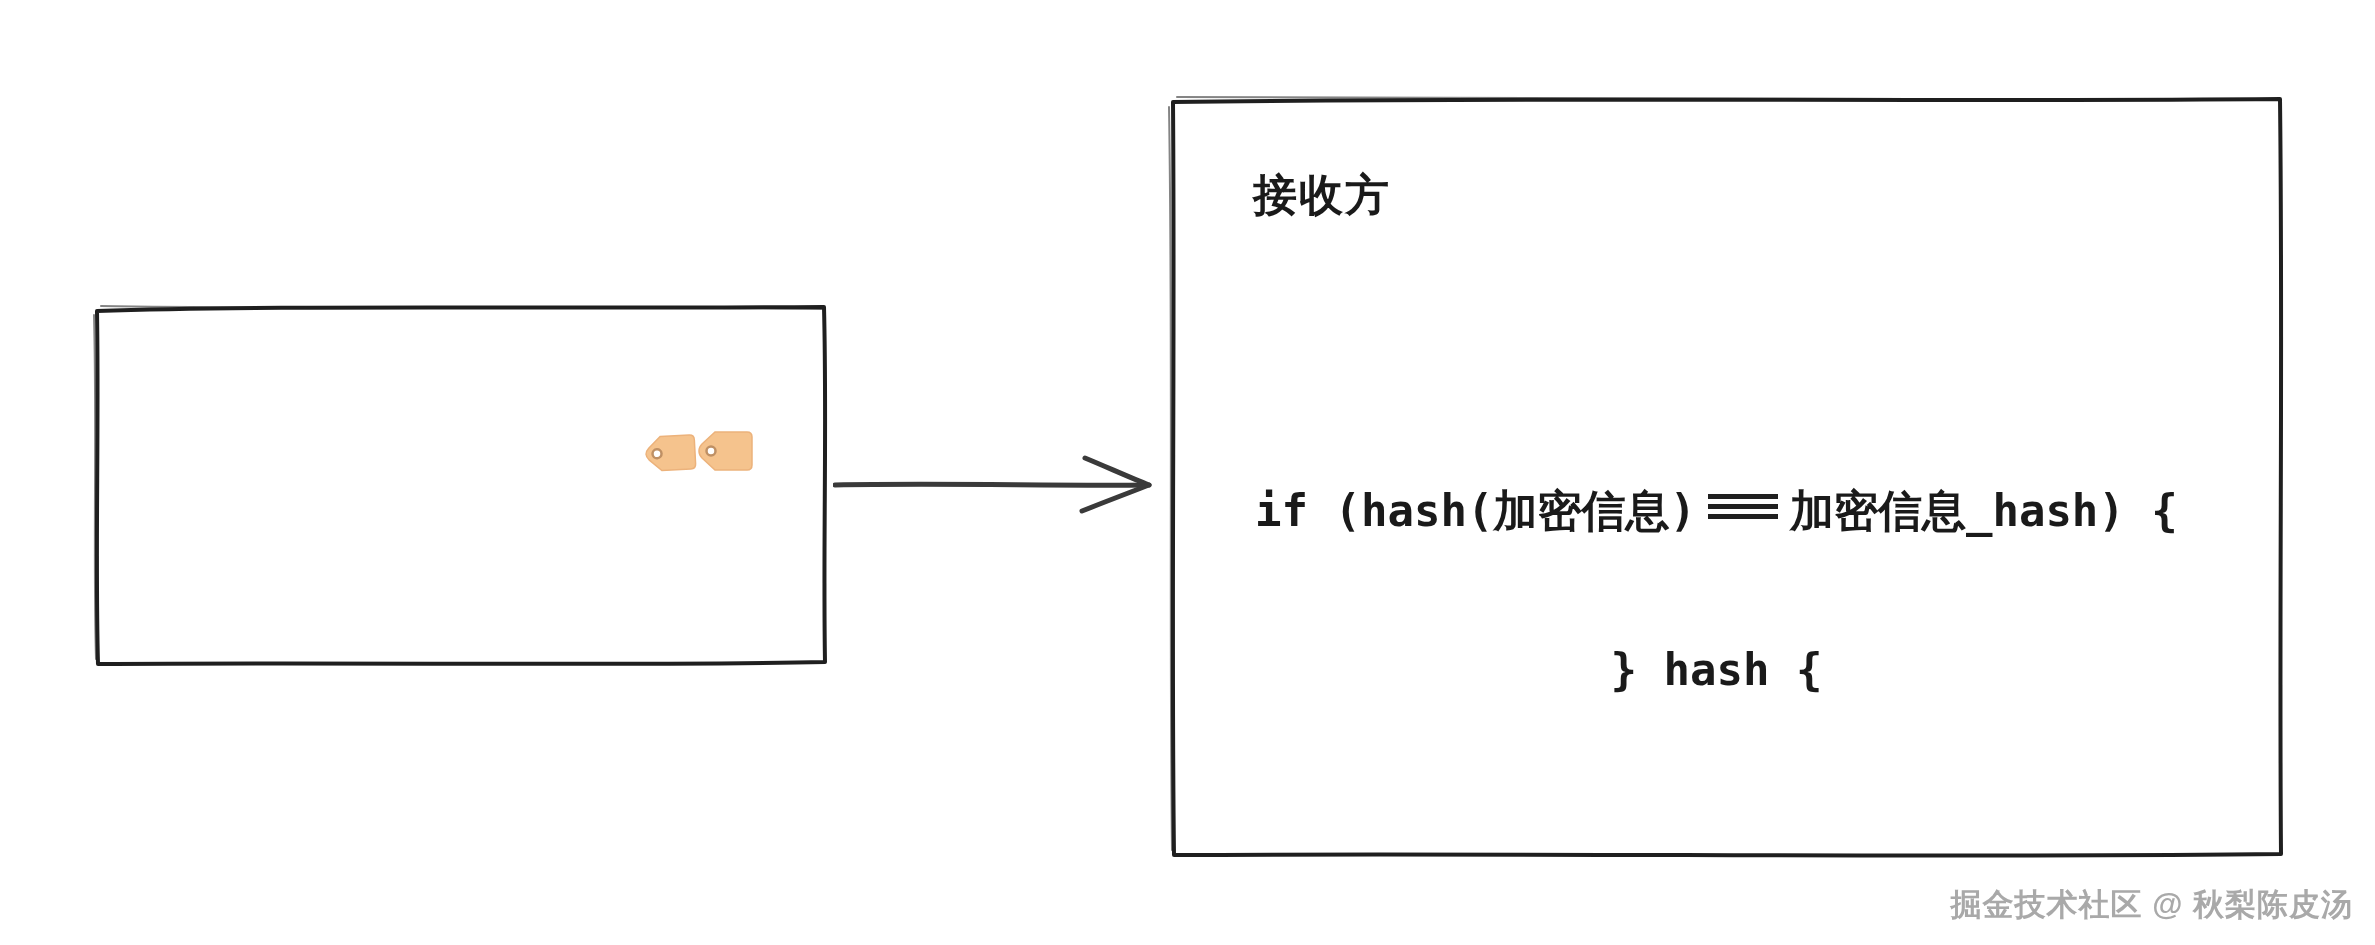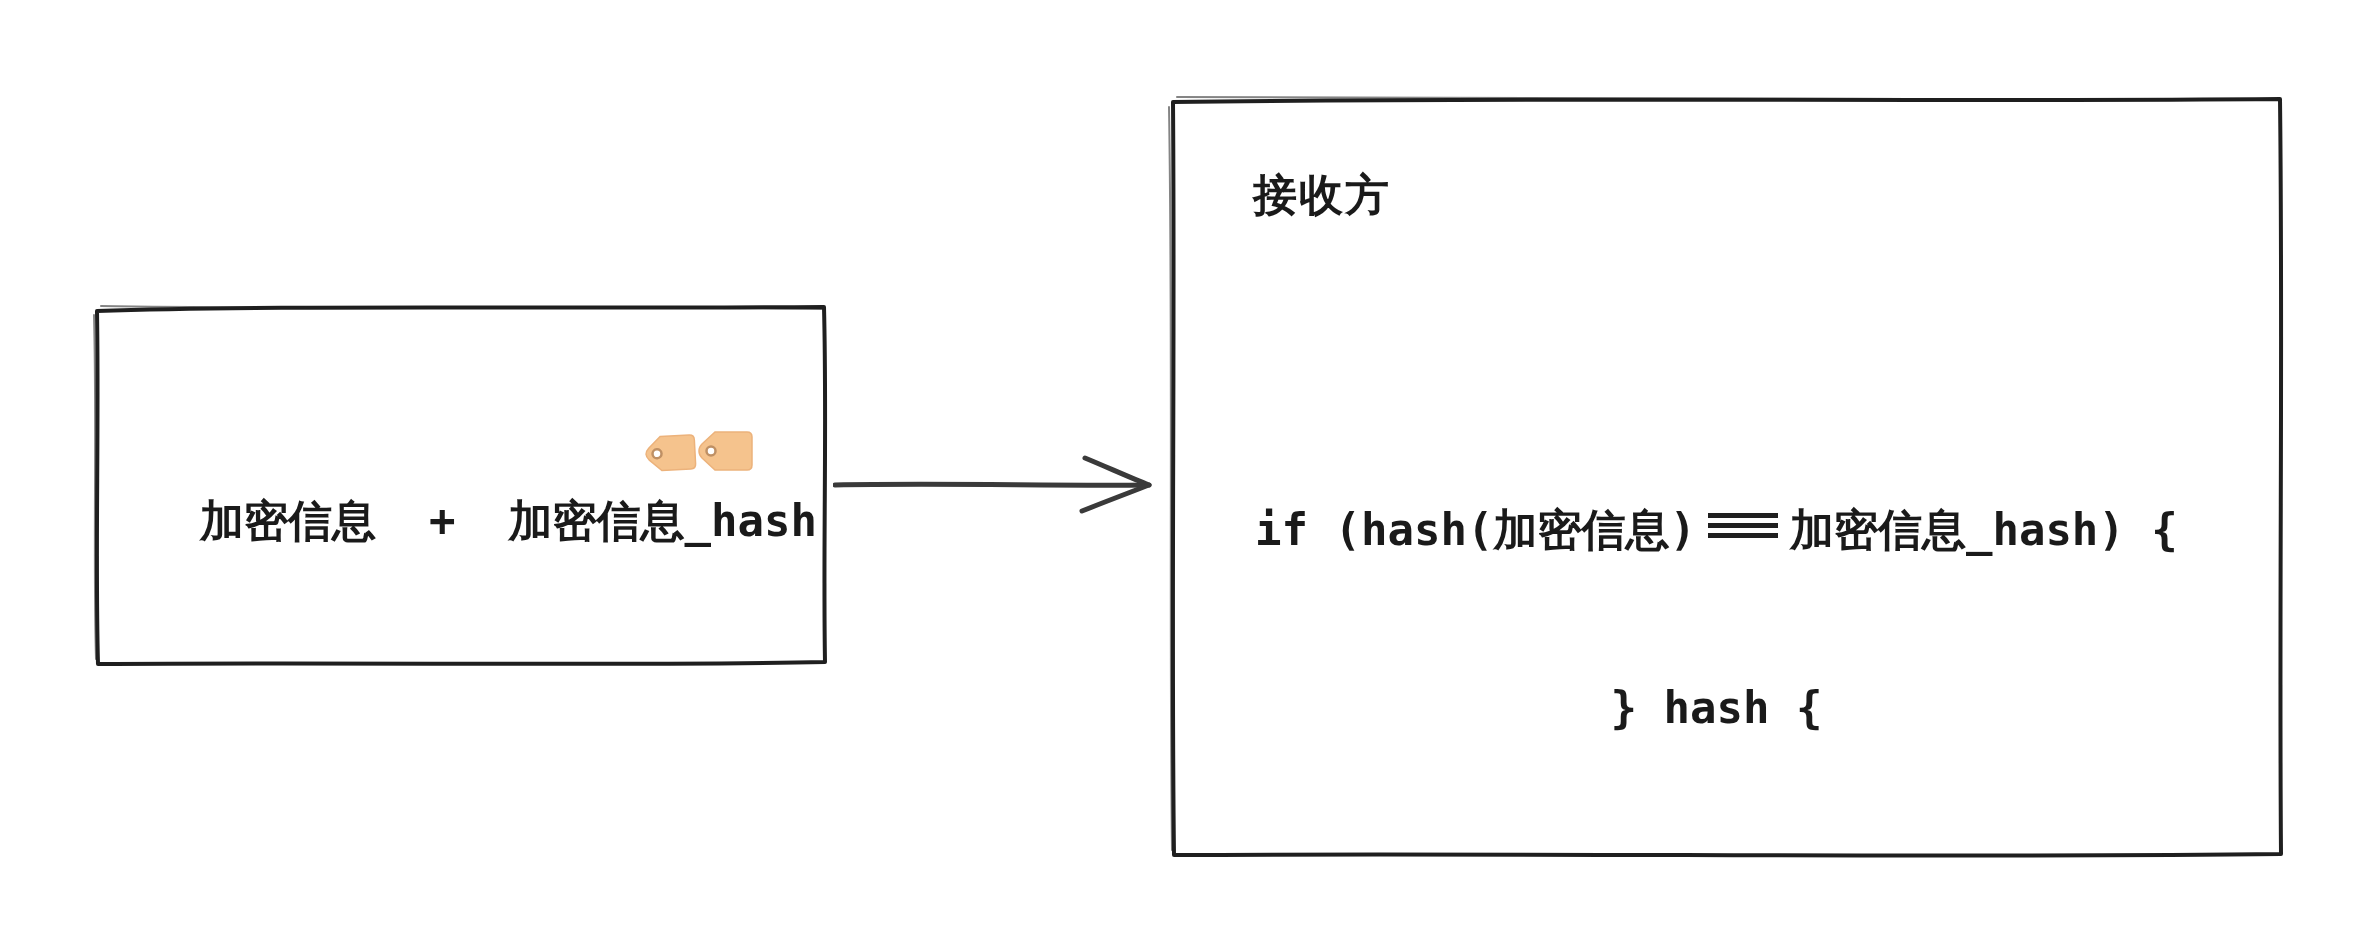--- a/index.html
+++ b/index.html
@@ -49,21 +49,21 @@
     position:absolute;left:86px;top:74px;
     font-size:44px;font-weight:600;line-height:52px;
     letter-spacing:2px;white-space:pre;
   }
   .code{
     position:absolute;left:88px;top:283px;
     font-family:"DejaVu Sans Mono", monospace;
     font-size:44px;font-weight:700;line-height:53px;
     white-space:pre;
   }
-  .code-line{white-space:pre;margin-top:19px;}
+  .code-line{white-space:pre;}
   .eq{
     display:inline-block;width:70px;height:25px;
     margin:0 12px;vertical-align:baseline;
     transform:translateY(-7px);
     background:linear-gradient(to bottom,
       var(--stroke) 0px,var(--stroke) 5px,
       transparent 5px,transparent 10px,
       var(--stroke) 10px,var(--stroke) 15px,
       transparent 15px,transparent 20px,
       var(--stroke) 20px,var(--stroke) 25px);
@@ -105,21 +105,20 @@
         </svg>
       </div>
       <div class="tag" style="left:53px;top:0;">
         <svg width="58" height="44" viewBox="0 0 58 44">
           <path d="M 18 3 L 50 3 Q 55 3 55 8 L 55 36 Q 55 41 50 41 L 18 41 L 5 29 Q 2 26 2 22 Q 2 18 5 15 Z" fill="var(--tagfill)" stroke="var(--tagedge)" stroke-width="1.5"></path>
           <circle cx="14" cy="22" r="4.5" fill="#ffffff" stroke="var(--taghole)" stroke-width="2.5"></circle>
         </svg>
       </div>
     </div>
 
-    <div class="sender-content">加密信息  +  加密信息_hash</div>
   </div>
 
   <svg id="arrow" viewBox="0 0 330 100">
     <path d="M 2 48 C 110 46, 220 49, 314 48"></path>
     <path d="M 252 21 C 276 31, 298 41, 316 48"></path>
     <path d="M 249 74 C 274 64, 298 55, 316 48"></path>
   </svg>
 
   <div id="receiver-box" class="box">
     <svg class="box-border" viewBox="0 0 1119 764" preserveAspectRatio="none">
@@ -133,14 +132,15 @@
     <div class="receiver-title">接收方</div>
 
     <div class="code">
       <div class="code-line"><span>if (hash(加密信息)</span><span class="eq"><span class="sr">===</span></span><span>加密信息_hash) {</span></div>
       <div class="code-line">} hash {</div>
       
       
     </div>
   </div>
 
+  <div id="watermark">掘金技术社区 @ 秋梨陈皮汤</div>
 
 </div>
 
 </body></html>

